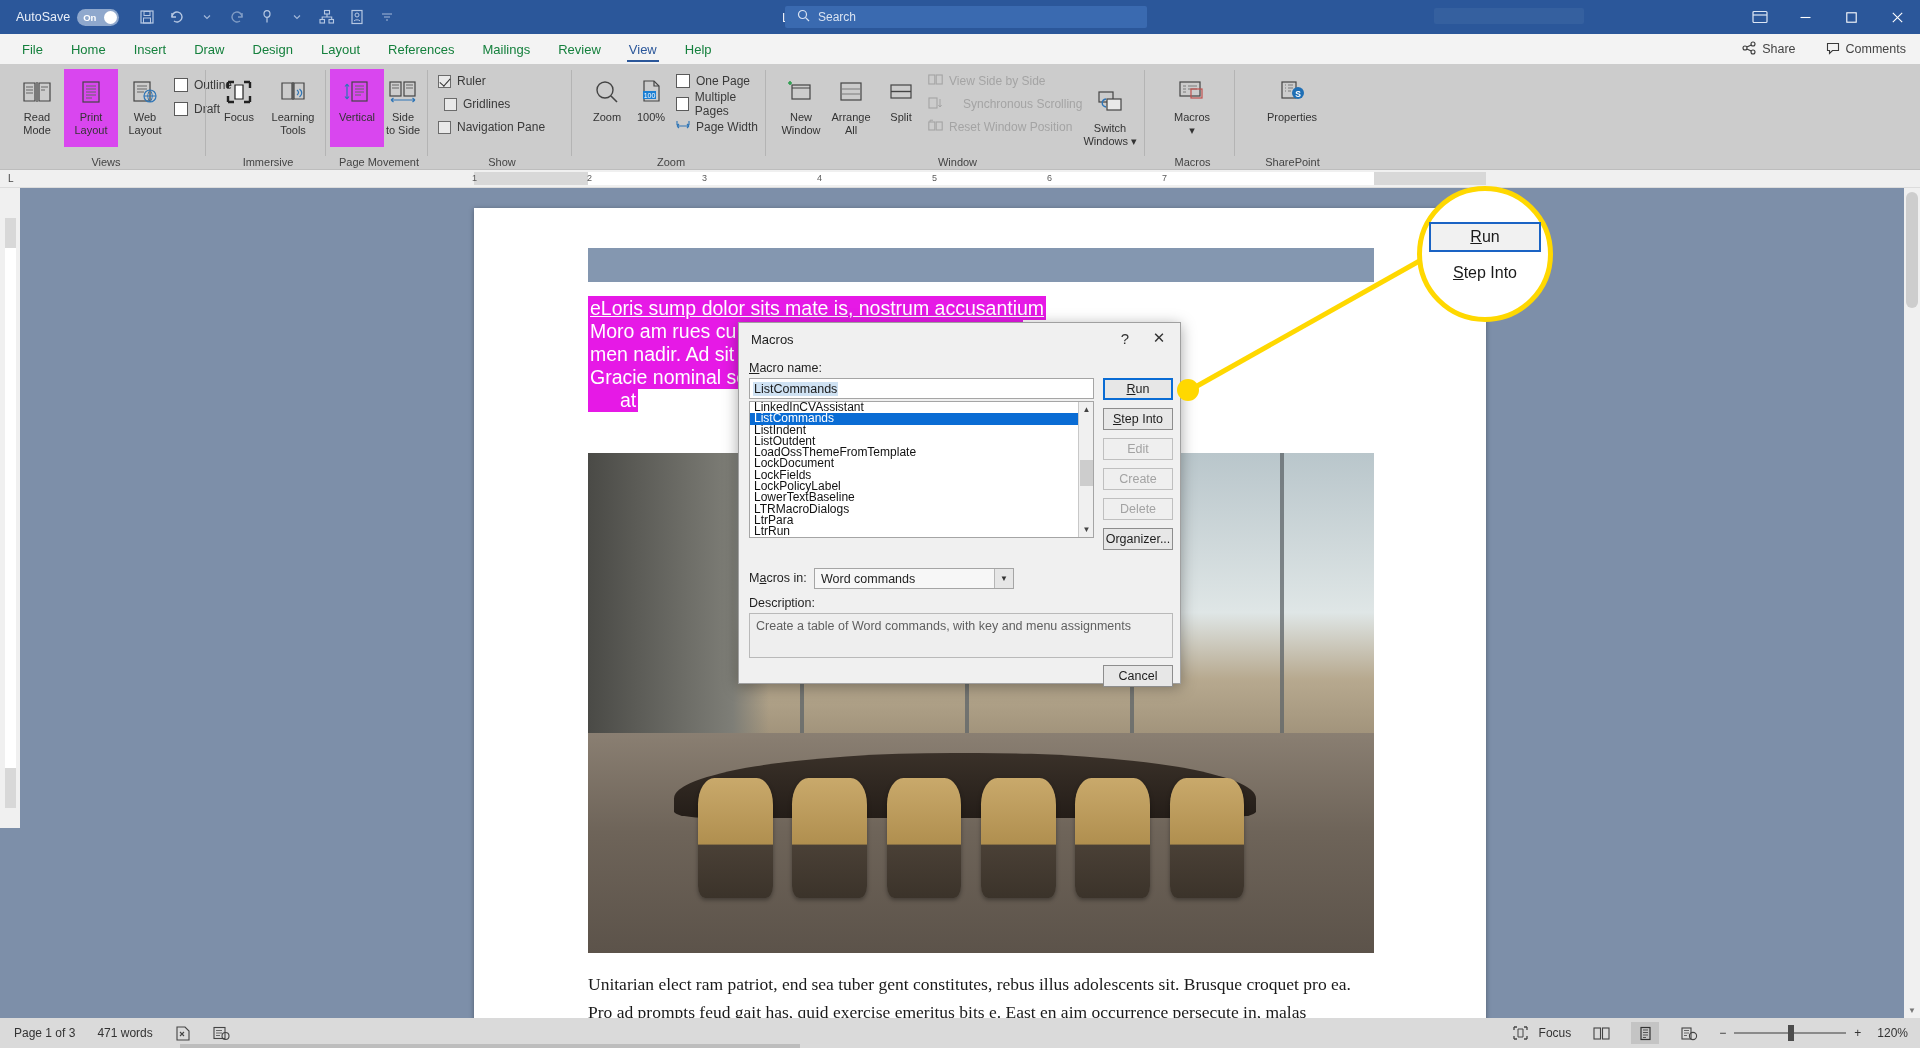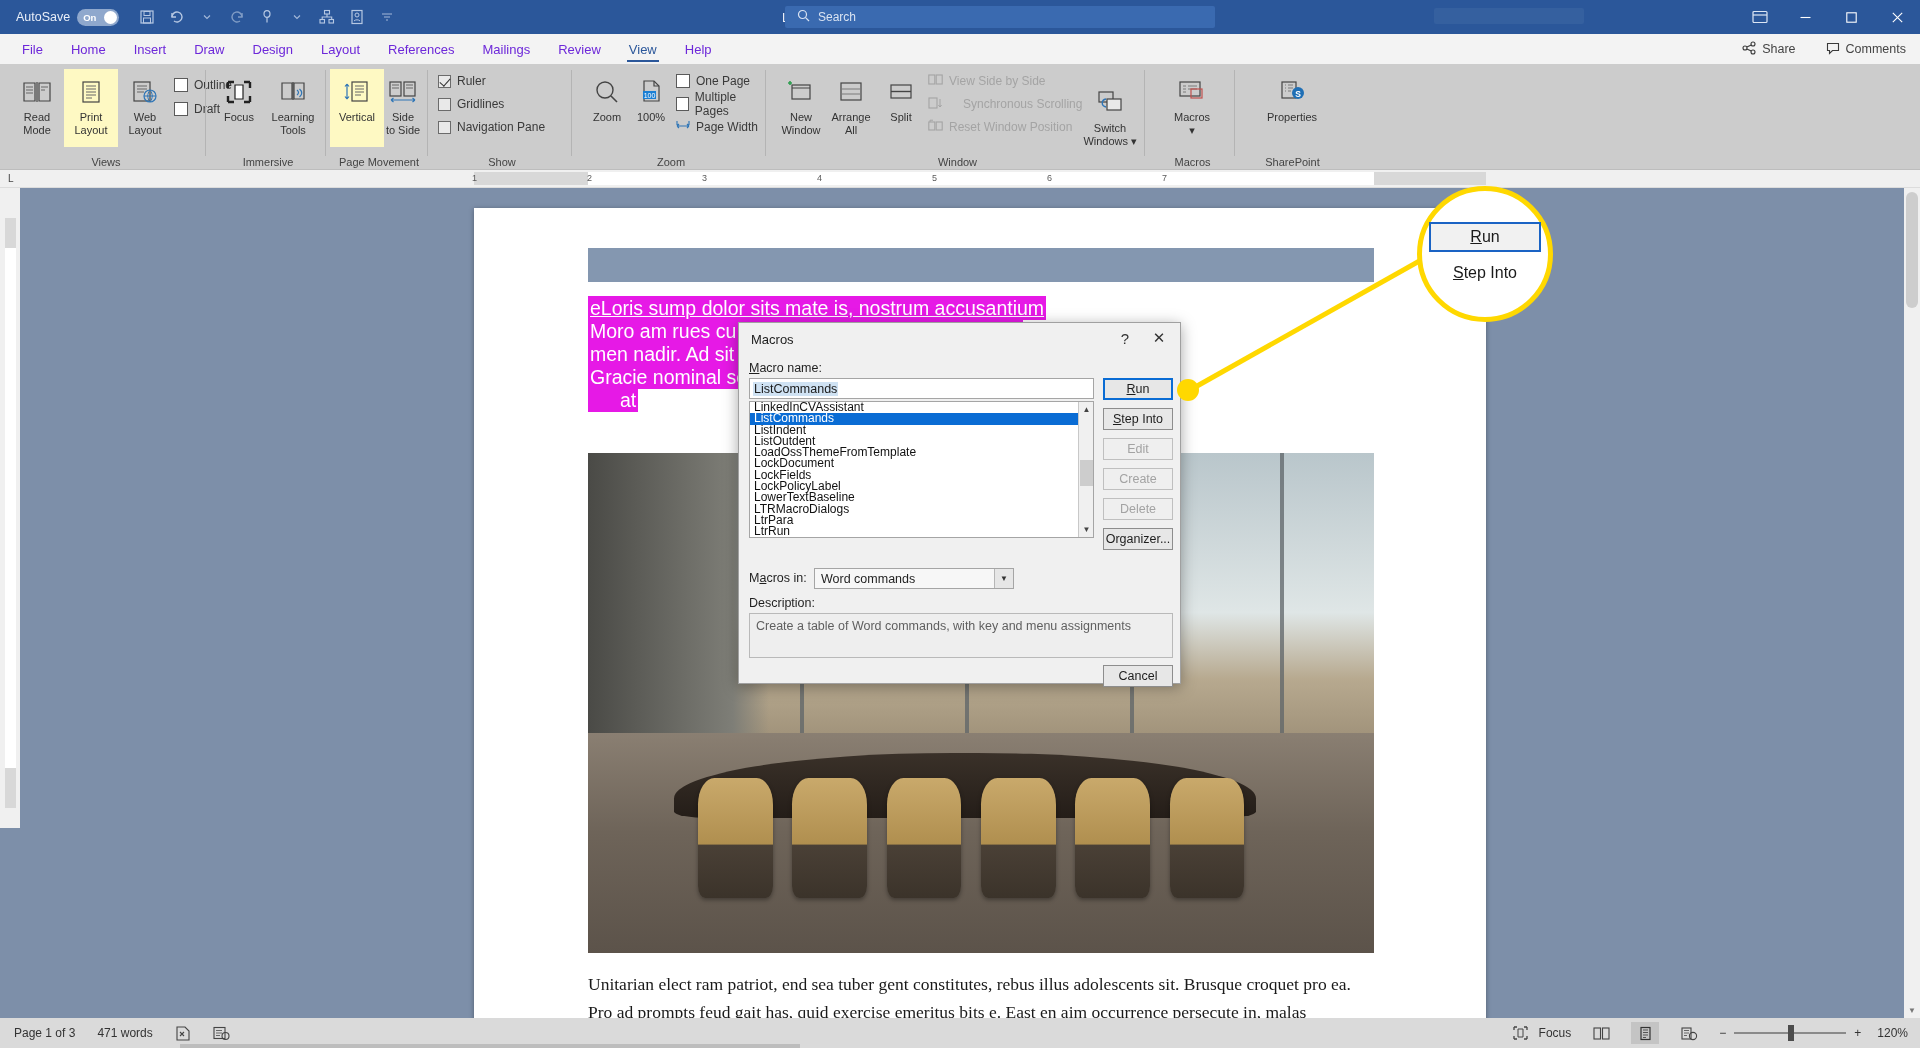--- a/index.html
+++ b/index.html
@@ -32,42 +32,42 @@
     width:28px; height:26px; display:flex; align-items:center; justify-content:center;
     opacity:.85;
   }
   .qat-btn svg{ display:block; }
   .tb-title{
     position:absolute; left:0; right:0; text-align:center; pointer-events:none;
     font-size:12.5px; color:#eef2fa; width:1920px;
   }
   .tb-title span{ pointer-events:auto; }
   .searchbox{
-    position:absolute; left:785px; top:6px; width:430px; height:22px;
+    position:absolute; left:785px; top:6px; width:362px; height:22px;
     background:#3a6ab0; border-radius:2px; display:flex; align-items:center;
     gap:8px; padding-left:12px; color:#d9e3f2; font-size:12px;
   }
   .win-controls{
     position:absolute; right:0; top:0; height:34px; display:flex; align-items:center;
   }
   .win-btn{ width:46px; height:34px; display:flex; align-items:center; justify-content:center; color:#fff; }
   .ribbon-display{ width:44px; height:34px; display:flex; align-items:center; justify-content:center; color:#fff; }
   .tb-drag-ghost{
     position:absolute; left:1434px; top:8px; width:150px; height:16px;
     background:#35609f; border-radius:2px;
   }
 
   
   .tabstrip{
     position:absolute; left:0; top:34px; width:1920px; height:30px;
     background:#f3f3f3; display:flex; align-items:center; font-size:13px; color:#444;
   }
   .tab{
     height:30px; padding:0 14px; display:flex; align-items:center; position:relative;
-    color:#6d28d9;
+    color:#15803d;
   }
   .tab.active{ color:#2b579a; font-weight:400; }
   .tab.active::after{
     content:""; position:absolute; left:12px; right:12px; bottom:2px; height:2.5px; background:#2b579a;
   }
   .tabstrip-right{ position:absolute; right:6px; top:0; height:30px; display:flex; align-items:center; gap:14px; font-size:12.5px; color:#444; }
   .tsr-item{ display:flex; align-items:center; gap:6px; padding:3px 8px; }
 
   
   .ribbon{
@@ -78,21 +78,21 @@
   .rgroup .gtitle{
     position:absolute; bottom:2px; left:0; width:100%; text-align:center;
     font-size:11px; color:#444;
   }
   .rgroup .sep{ position:absolute; right:0; top:6px; width:1px; height:86px; background:#b4b4b4; }
   .bigbtn{
     position:absolute; top:5px; width:54px; height:78px;
     display:flex; flex-direction:column; align-items:center; justify-content:flex-start;
     font-size:11px; color:#333; text-align:center; line-height:12.5px; padding-top:4px;
   }
-  .bigbtn.sel{ background:#fef9c3; }
+  .bigbtn.sel{ background:#d946ef; }
   .bigbtn .ic{ height:38px; display:flex; align-items:center; justify-content:center; }
   .smallrow{
     position:absolute; display:flex; align-items:center; gap:6px;
     font-size:12px; color:#3a3a3a; height:18px;
   }
   .smallrow.dis{ color:#a4a4a4; }
   .chk{ width:13px; height:13px; border:1px solid #6b6b6b; background:#e9e9e9; display:inline-block; position:relative;}
   .chk.on::after{
     content:""; position:absolute; left:3px; top:0px; width:5px; height:9px;
     border:solid #333; border-width:0 1.6px 1.6px 0; transform:rotate(42deg);
@@ -522,21 +522,21 @@
       </div>
       <div class="sep"></div>
       <div class="gtitle">Page Movement</div>
     </div>
 
     <div class="rgroup" style="left:432px; width:140px;">
       <div class="smallrow" style="left:6px; top:8px;">
         <span class="chk on"></span>
         <span>Ruler</span>
       </div>
-      <div class="smallrow" style="left:6px; top:31px;">
+      <div class="smallrow" style="left:12px; top:31px;">
         <span class="chk"></span>
         <span>Gridlines</span>
       </div>
       <div class="smallrow" style="left:6px; top:54px;">
         <span class="chk"></span>
         <span>Navigation Pane</span>
       </div>
       <div class="sep"></div>
       <div class="gtitle">Show</div>
     </div>

